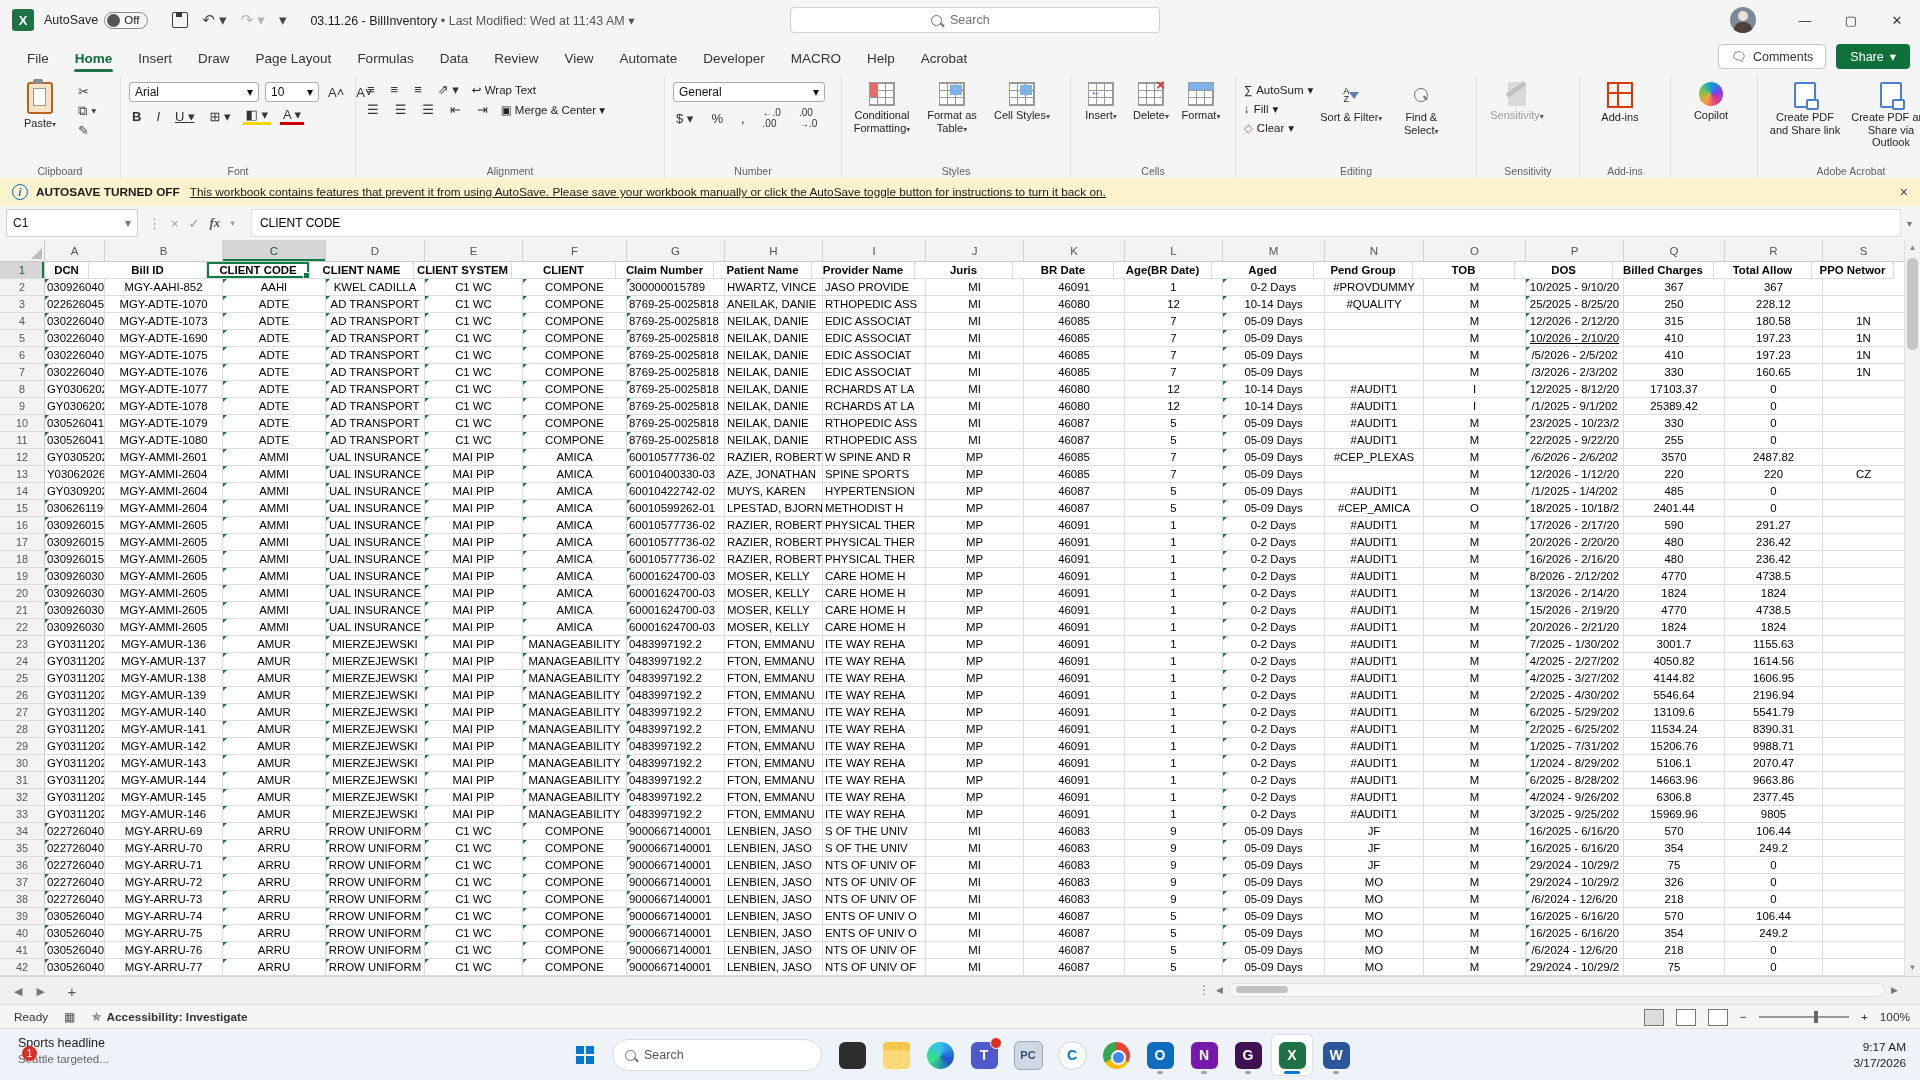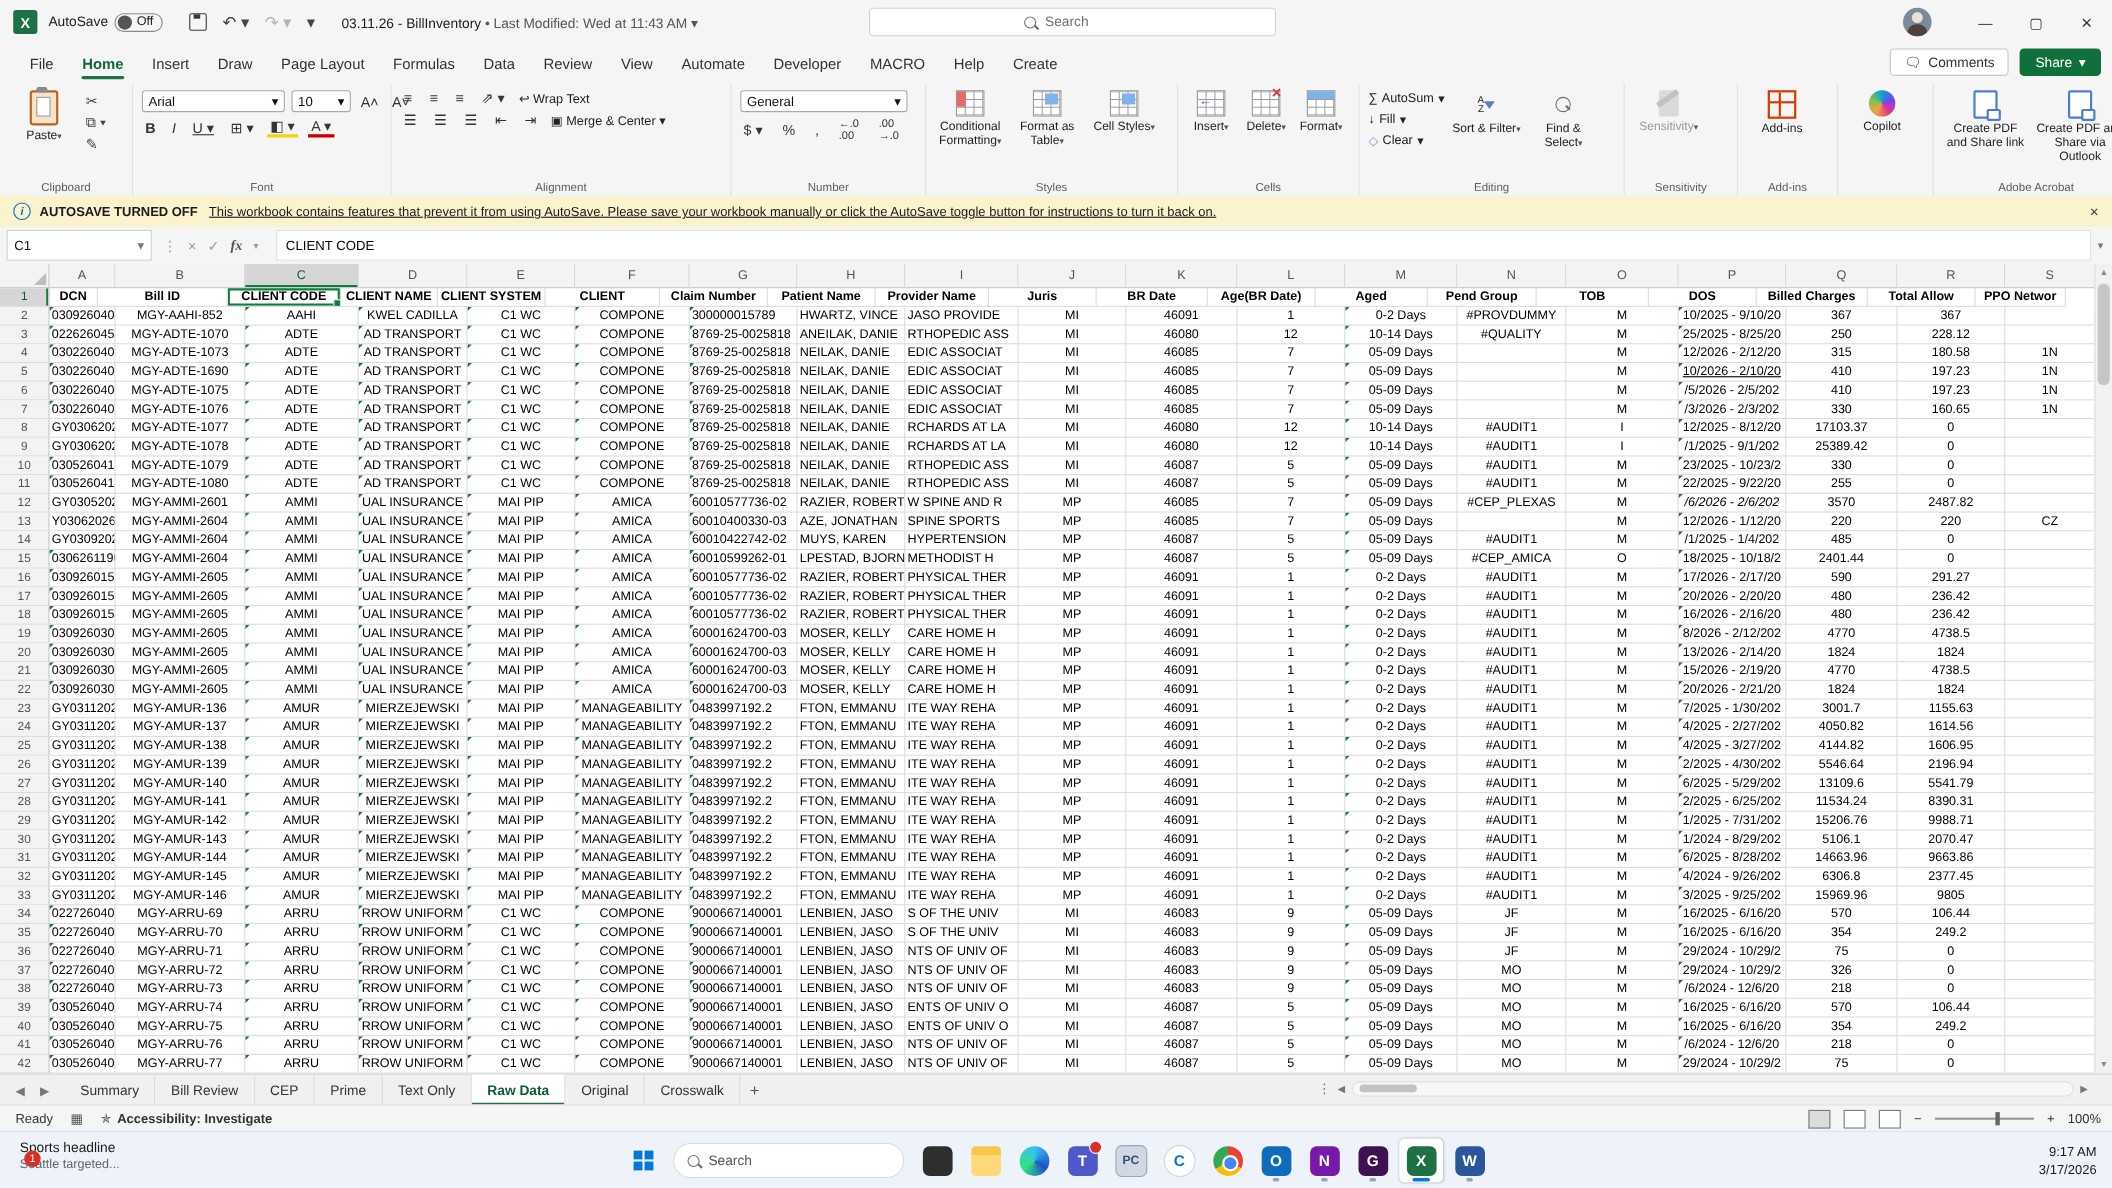--- a/index.html
+++ b/index.html
@@ -234,21 +234,21 @@
         <div class="mtab">Draw</div>
         <div class="mtab">Page Layout</div>
         <div class="mtab">Formulas</div>
         <div class="mtab">Data</div>
         <div class="mtab">Review</div>
         <div class="mtab">View</div>
         <div class="mtab">Automate</div>
         <div class="mtab">Developer</div>
         <div class="mtab">MACRO</div>
         <div class="mtab">Help</div>
-        <div class="mtab">Create</div>
+        <div class="mtab">Acrobat</div>
       </div>
     <div class="mb-right">
       <div class="comments-btn">
         <span>🗨</span>
         <span>Comments</span>
       </div>
       <div class="share-btn">
         <span>Share</span>
           <span>▾</span>
       </div>
@@ -471,21 +471,21 @@
         <div class="clet" style="width: 101px;">Q</div>
         <div class="clet" style="width: 98px;">R</div>
         <div class="clet" style="width: 82px;">S</div>
       </div>
     <div id="grid-rows">
         <div class="grow">
           <div class="rnum sel">1</div>
           <div class="cell hdr" style="width: 44px;">DCN</div>
           <div class="cell hdr" style="width: 118px;">Bill ID</div>
           <div class="cell hdr selcell" style="width: 103px;">CLIENT CODE<span class="handle"></span></div>
-          <div class="cell hdr" style="width: 88px;">CLIENT NAME</div>
+          <div class="cell hdr" style="width: 104px;">CLIENT NAME</div>
           <div class="cell hdr" style="width: 98px;">CLIENT SYSTEM</div>
           <div class="cell hdr" style="width: 104px;">CLIENT</div>
           <div class="cell hdr" style="width: 98px;">Claim Number</div>
           <div class="cell hdr" style="width: 98px;">Patient Name</div>
           <div class="cell hdr" style="width: 103px;">Provider Name</div>
           <div class="cell hdr" style="width: 98px;">Juris</div>
           <div class="cell hdr" style="width: 101px;">BR Date</div>
           <div class="cell hdr" style="width: 98px;">Age(BR Date)</div>
           <div class="cell hdr" style="width: 102px;">Aged</div>
           <div class="cell hdr" style="width: 99px;">Pend Group</div>
@@ -1403,30 +1403,20 @@
     <div class="varr" style="top:0;">▲</div>
     <div class="vthumb"></div>
     <div class="varr" style="bottom:0;">▼</div>
   </div>
 
   <div class="tabstrip">
     <div class="tnav">
       <span>◀</span>
       <span>▶</span>
     </div>
-    <div style="display:flex;" id="sheet-tabs">
-        <div class="stab">Summary</div>
-        <div class="stab">Bill Review</div>
-        <div class="stab">CEP</div>
-        <div class="stab">Prime</div>
-        <div class="stab">Text Only</div>
-        <div class="stab active">Raw Data</div>
-        <div class="stab">Original</div>
-        <div class="stab">Crosswalk</div>
-      </div>
     <div class="addtab">+</div>
     <div class="hscroll">
       <span style="font-size:12px;">⋮</span>
       <span>◀</span>
       <div class="htrack">
         <div class="hthumb"></div>
       </div>
       <span>▶</span>
     </div>
   </div>

